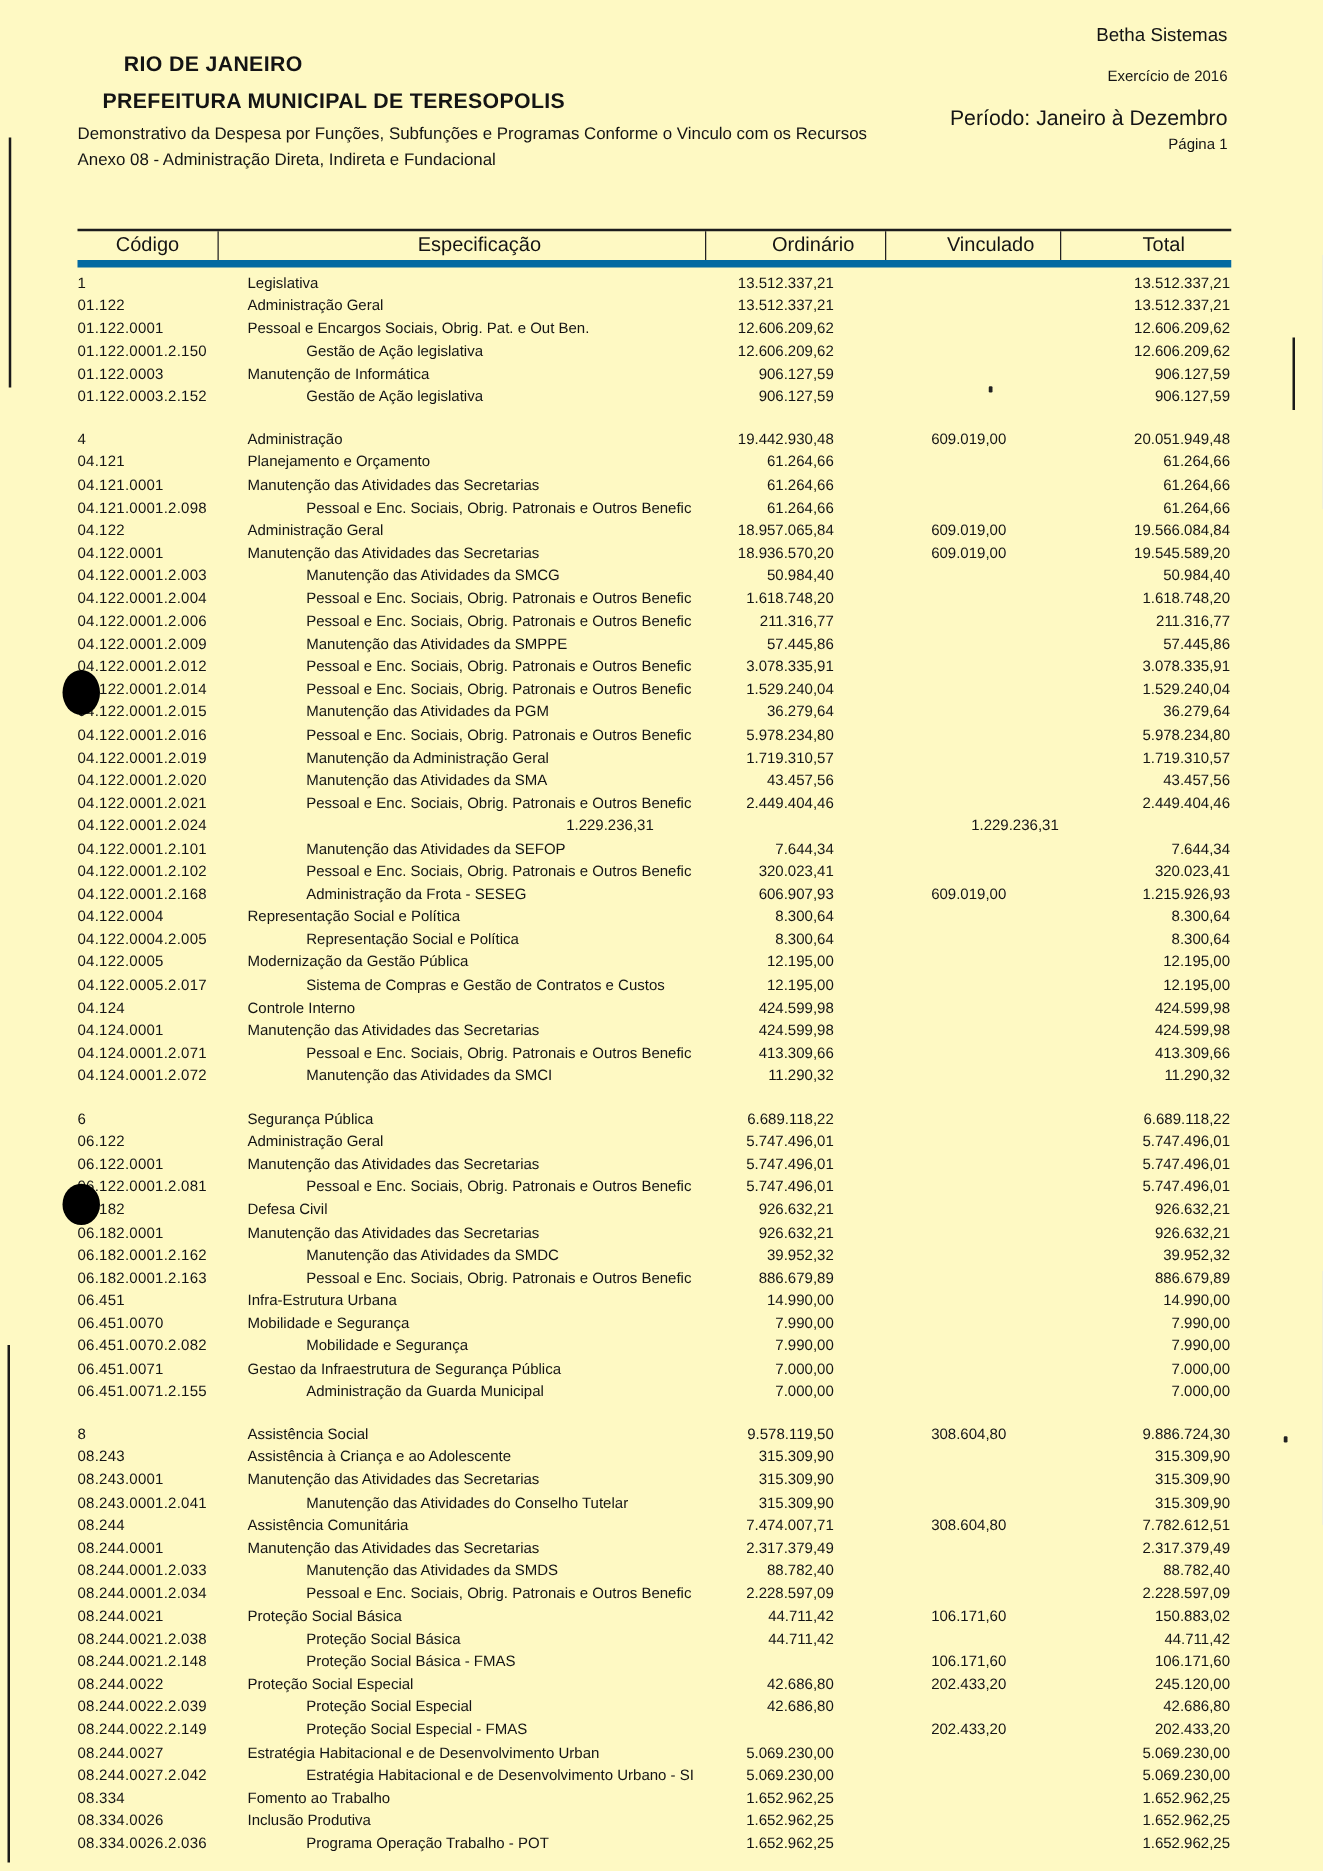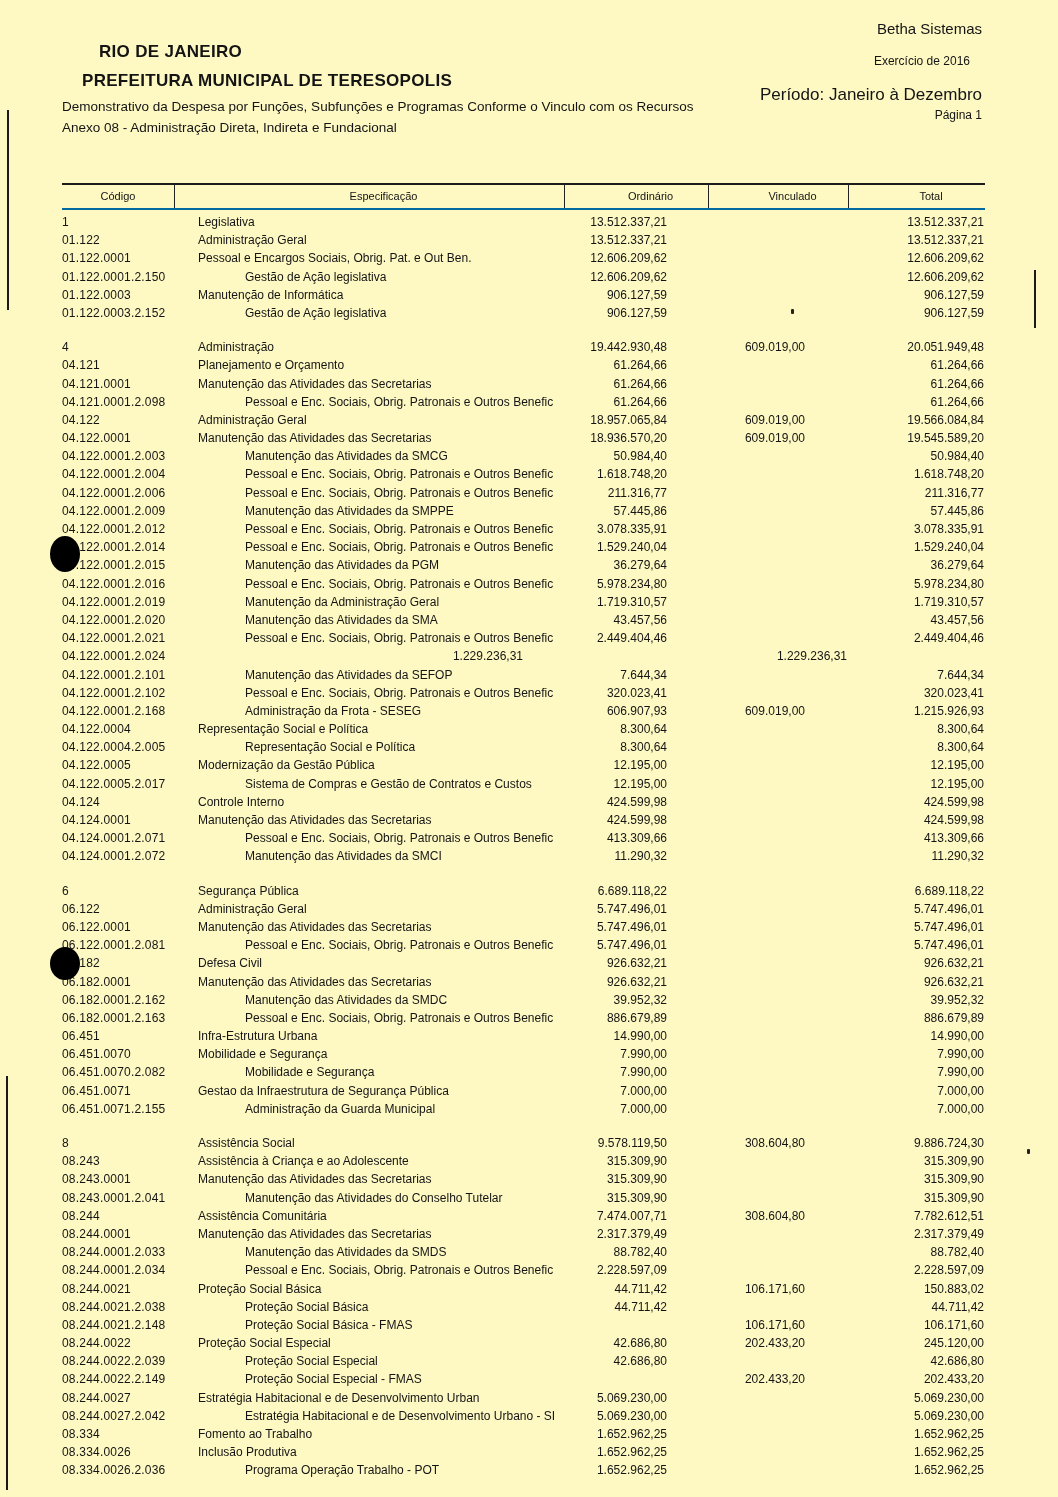--- a/index.html
+++ b/index.html
@@ -8,35 +8,35 @@
     width:1058px;height:1497px;
     background:#fef9c3;
     font-family:"Liberation Sans","DejaVu Sans",sans-serif;
     color:#141414;
     overflow:hidden;
   }
   
   .hdr{position:absolute;white-space:nowrap;}
   .hdr-betha{top:20px;right:76px;font-size:15px;}
   .hdr-rio{top:42px;left:62px;font-size:17px;font-weight:bold;letter-spacing:.3px;margin-left:37px;}
-  .hdr-exerc{top:54px;right:88px;font-size:12px;}
+  .hdr-exerc{top:54px;right:76px;font-size:12px;}
   .hdr-pref{top:71px;left:62px;font-size:17px;font-weight:bold;letter-spacing:.3px;margin-left:20px;}
   .hdr-per{top:85px;right:76px;font-size:17px;}
   .hdr-demo{top:99px;left:62px;font-size:13.5px;}
   .hdr-pag{top:108px;right:76px;font-size:12px;}
   .hdr-anexo{top:120px;left:62px;font-size:13.5px;}
   
   .tbl{position:absolute;top:183px;left:62px;width:923px;}
   .thead{
     display:grid;
     grid-template-columns:112px 390px 144px 140px 137px;
     border-top:2px solid #1c1c1c;
-    border-bottom:2px solid #0369a1;
+    border-bottom:6px solid #0369a1;
     height:23px;line-height:23px;
-    font-size:11px;
+    font-size:16px;
   }
   .thead .hcell{text-align:center;}
   .thead .hcell + .hcell{border-left:1.5px solid #222;padding-left:28px;}
   .tbody{margin-top:3px;}
   .trow{
     display:grid;
     grid-template-columns:112px 390px 144px 140px 137px;
     height:18.2px;line-height:18.2px;
     font-size:12px;
   }

